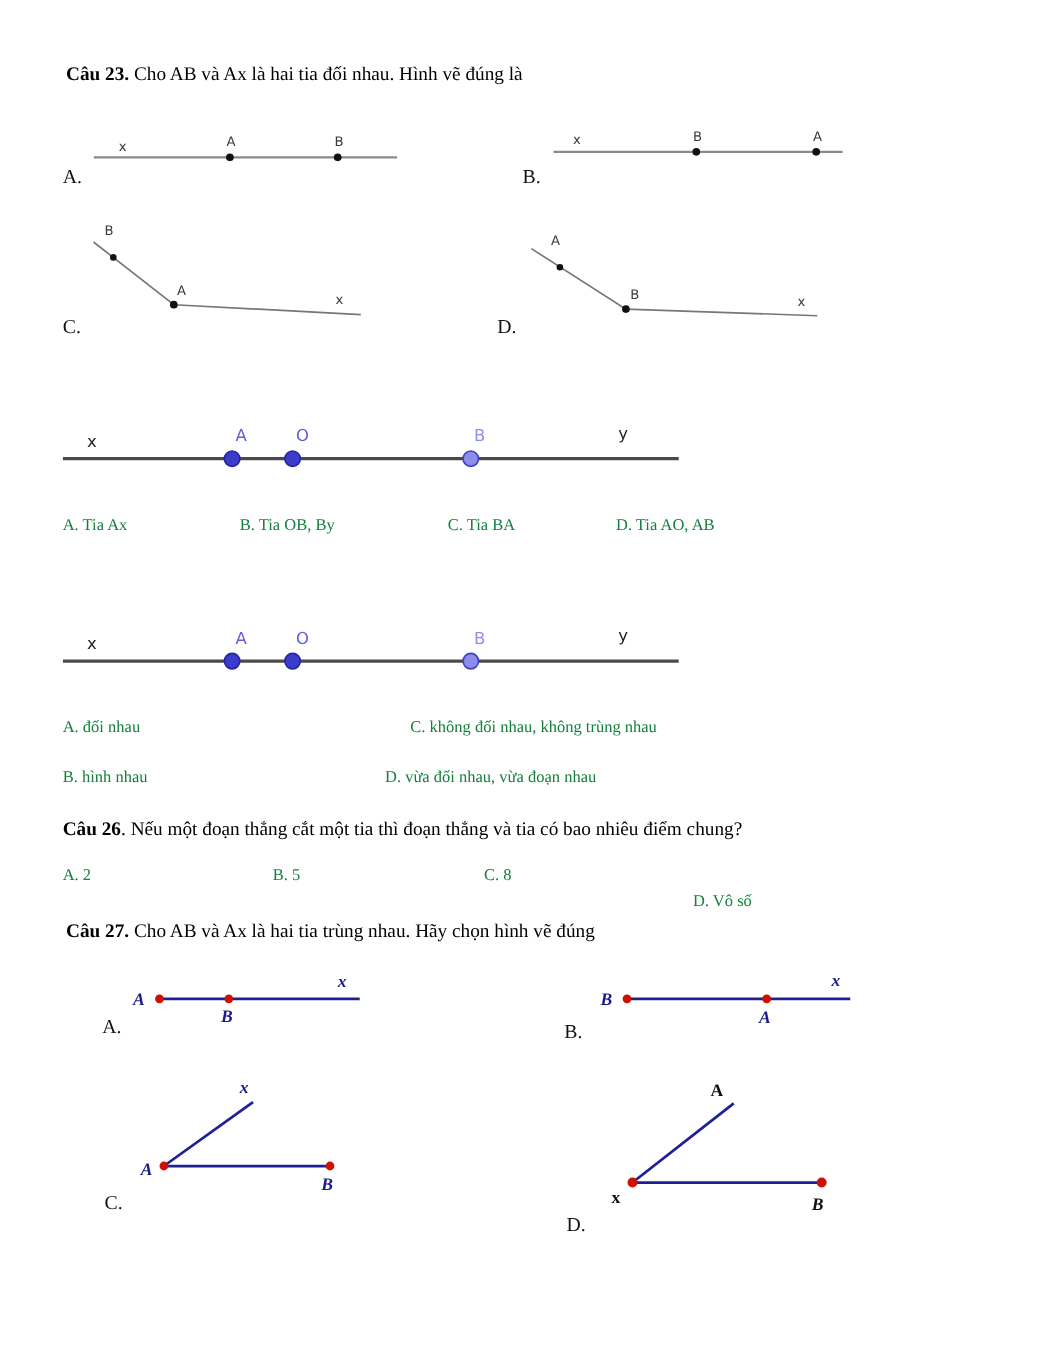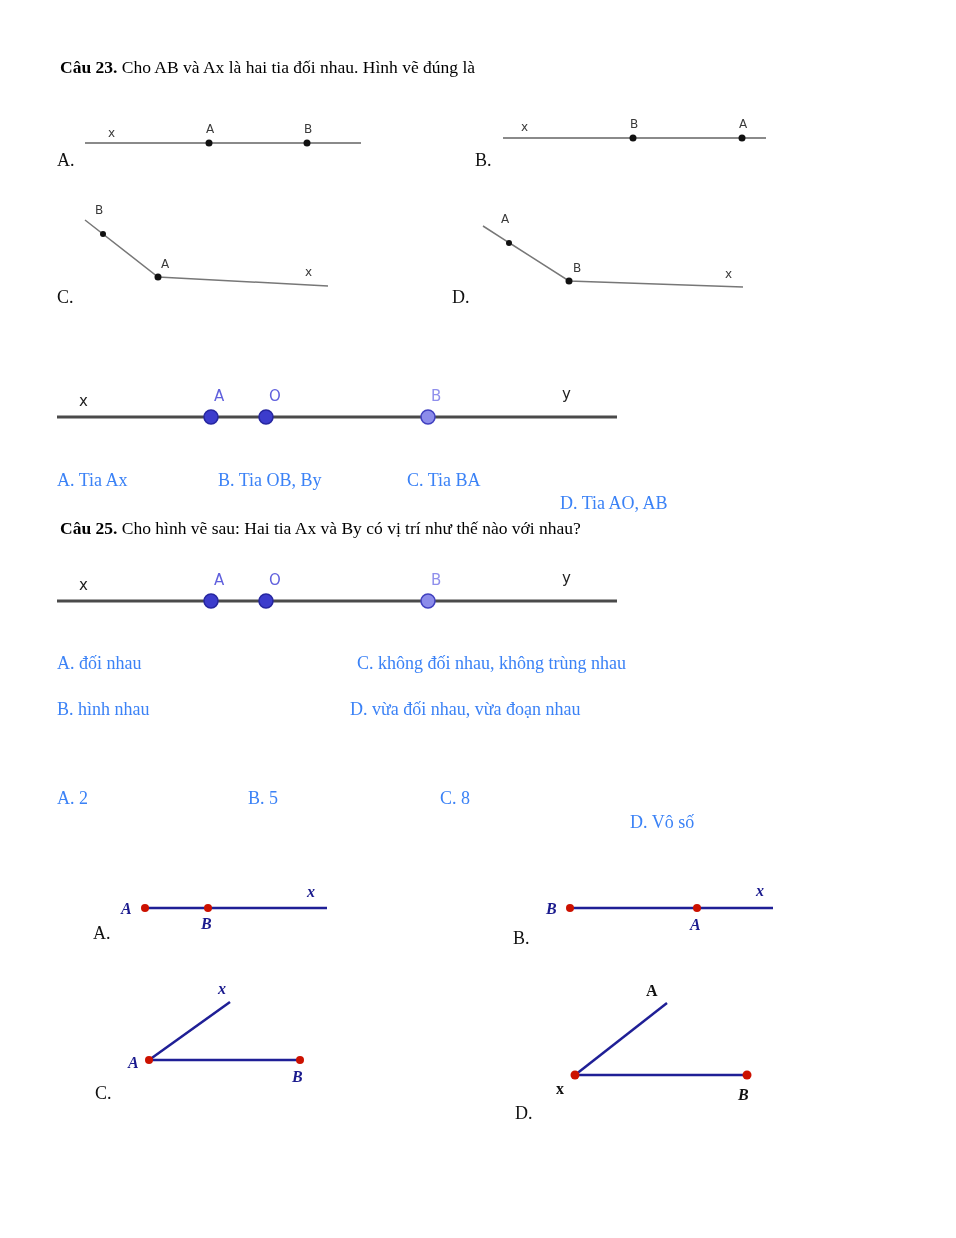--- a/index.html
+++ b/index.html
@@ -2,21 +2,21 @@
 <html><head>
 <meta charset="utf-8">
 <style>
   * { margin:0; padding:0; box-sizing:border-box; }
   html,body { background:#ffffff; }
   .page { position:relative; width:956px; height:1238px; background:#ffffff;
           font-family:"Liberation Serif", serif; overflow:hidden;padding-left:44px; }
   .abs { position:absolute; }
   .qt  { font-size:17.5px; color:#000; white-space:nowrap; }
   .qt b { font-weight:bold; }
-  .opt { font-size:18px; color:#3b82f6; white-space:nowrap; }
+  .opt { font-size:15px; color:#15803d; white-space:nowrap; }
   .figletter { font-size:18px; color:#111; }
 
   
   text.lbl-thin  { font-family:"DejaVu Sans", sans-serif; font-size:12px; fill:#3a3a3a; }
   text.lbl-axis  { font-family:"DejaVu Sans", sans-serif; font-size:15px; fill:#1e1e1e; }
   text.lbl-blue  { font-family:"DejaVu Sans", sans-serif; font-size:15px; fill:#6060dd; }
   text.lbl-blue2 { font-family:"DejaVu Sans", sans-serif; font-size:15px; fill:#8f8fec; }
   text.lbl-navy  { font-family:"Liberation Serif", serif; font-size:16px; font-style:italic; font-weight:bold; fill:#1b1b8e; }
   text.lbl-blk   { font-family:"Liberation Serif", serif; font-size:16px; font-weight:bold; fill:#111; }
   text.lbl-blki  { font-family:"Liberation Serif", serif; font-size:16px; font-weight:bold; font-style:italic; fill:#111; }
@@ -77,47 +77,48 @@
     <text class="lbl-axis" x="22" y="20">x</text>
     <text class="lbl-blue" x="157" y="15">A</text>
     <text class="lbl-blue" x="212" y="15">O</text>
     <text class="lbl-blue2" x="374" y="15">B</text>
     <text class="lbl-axis" x="505" y="13">y</text>
   </svg>
 
   <p class="opt abs" style="left:57px; top:470px">A. Tia Ax</p>
   <p class="opt abs" style="left:218px; top:470px">B. Tia OB, By</p>
   <p class="opt abs" style="left:407px; top:470px">C. Tia BA</p>
-  <p class="opt abs" style="left:560px; top:493px">D. Tia AO, AB</p>
+  <p class="opt abs" style="left:560px; top:470px">D. Tia AO, AB</p>
 
-  <p class="qt abs" style="left:60px; top:518px"><b>Câu 25.</b><span> Cho hình vẽ sau: Hai tia Ax và By có vị trí như thế nào với nhau?</span></p>
 
   <svg class="abs" style="left:57px; top:570px" width="565" height="44">
     <line x1="0" y1="31" x2="560" y2="31" stroke="#4a4a4a" stroke-width="3"></line>
     <circle cx="154" cy="31" r="7" fill="#3c3ccc" stroke="#2626a0" stroke-width="1.5"></circle>
     <circle cx="209" cy="31" r="7" fill="#3c3ccc" stroke="#2626a0" stroke-width="1.5"></circle>
     <circle cx="371" cy="31" r="7" fill="#8c8cea" stroke="#4040c0" stroke-width="1.5"></circle>
     <text class="lbl-axis" x="22" y="20">x</text>
     <text class="lbl-blue" x="157" y="15">A</text>
     <text class="lbl-blue" x="212" y="15">O</text>
     <text class="lbl-blue2" x="374" y="15">B</text>
     <text class="lbl-axis" x="505" y="13">y</text>
   </svg>
 
   <p class="opt abs" style="left:57px; top:653px">A. đối nhau</p>
-  <p class="opt abs" style="left:357px; top:653px">C. không đối nhau, không trùng nhau</p>
+  <p class="opt abs" style="left:373px; top:653px">C. không đối nhau, không trùng nhau</p>
   <p class="opt abs" style="left:57px; top:699px">B. hình nhau</p>
   <p class="opt abs" style="left:350px; top:699px">D. vừa đối nhau, vừa đoạn nhau</p>
 
+  <p class="qt abs" style="left:57px; top:743px"><b>Câu 26</b><span>. Nếu một đoạn thẳng cắt một tia thì đoạn thẳng và tia có bao nhiêu điểm chung?</span></p>
 
   <p class="opt abs" style="left:57px; top:788px">A. 2</p>
   <p class="opt abs" style="left:248px; top:788px">B. 5</p>
   <p class="opt abs" style="left:440px; top:788px">C. 8</p>
   <p class="opt abs" style="left:630px; top:812px">D. Vô số</p>
 
+  <p class="qt abs" style="left:60px; top:836px"><b>Câu 27.</b><span> Cho AB và Ax là hai tia trùng nhau. Hãy chọn hình vẽ đúng</span></p>
 
   <svg class="abs" style="left:115px; top:884px" width="230" height="52">
     <line x1="30" y1="24" x2="212" y2="24" stroke="#1f1f96" stroke-width="2.5"></line>
     <circle cx="30" cy="24" r="4" fill="#cc1100"></circle>
     <circle cx="93" cy="24" r="4" fill="#cc1100"></circle>
     <text class="lbl-navy" x="6" y="30">A</text>
     <text class="lbl-navy" x="86" y="45">B</text>
     <text class="lbl-navy" x="192" y="13">x</text>
   </svg>
   <p class="figletter abs" style="left:93px; top:923px">A.</p>

